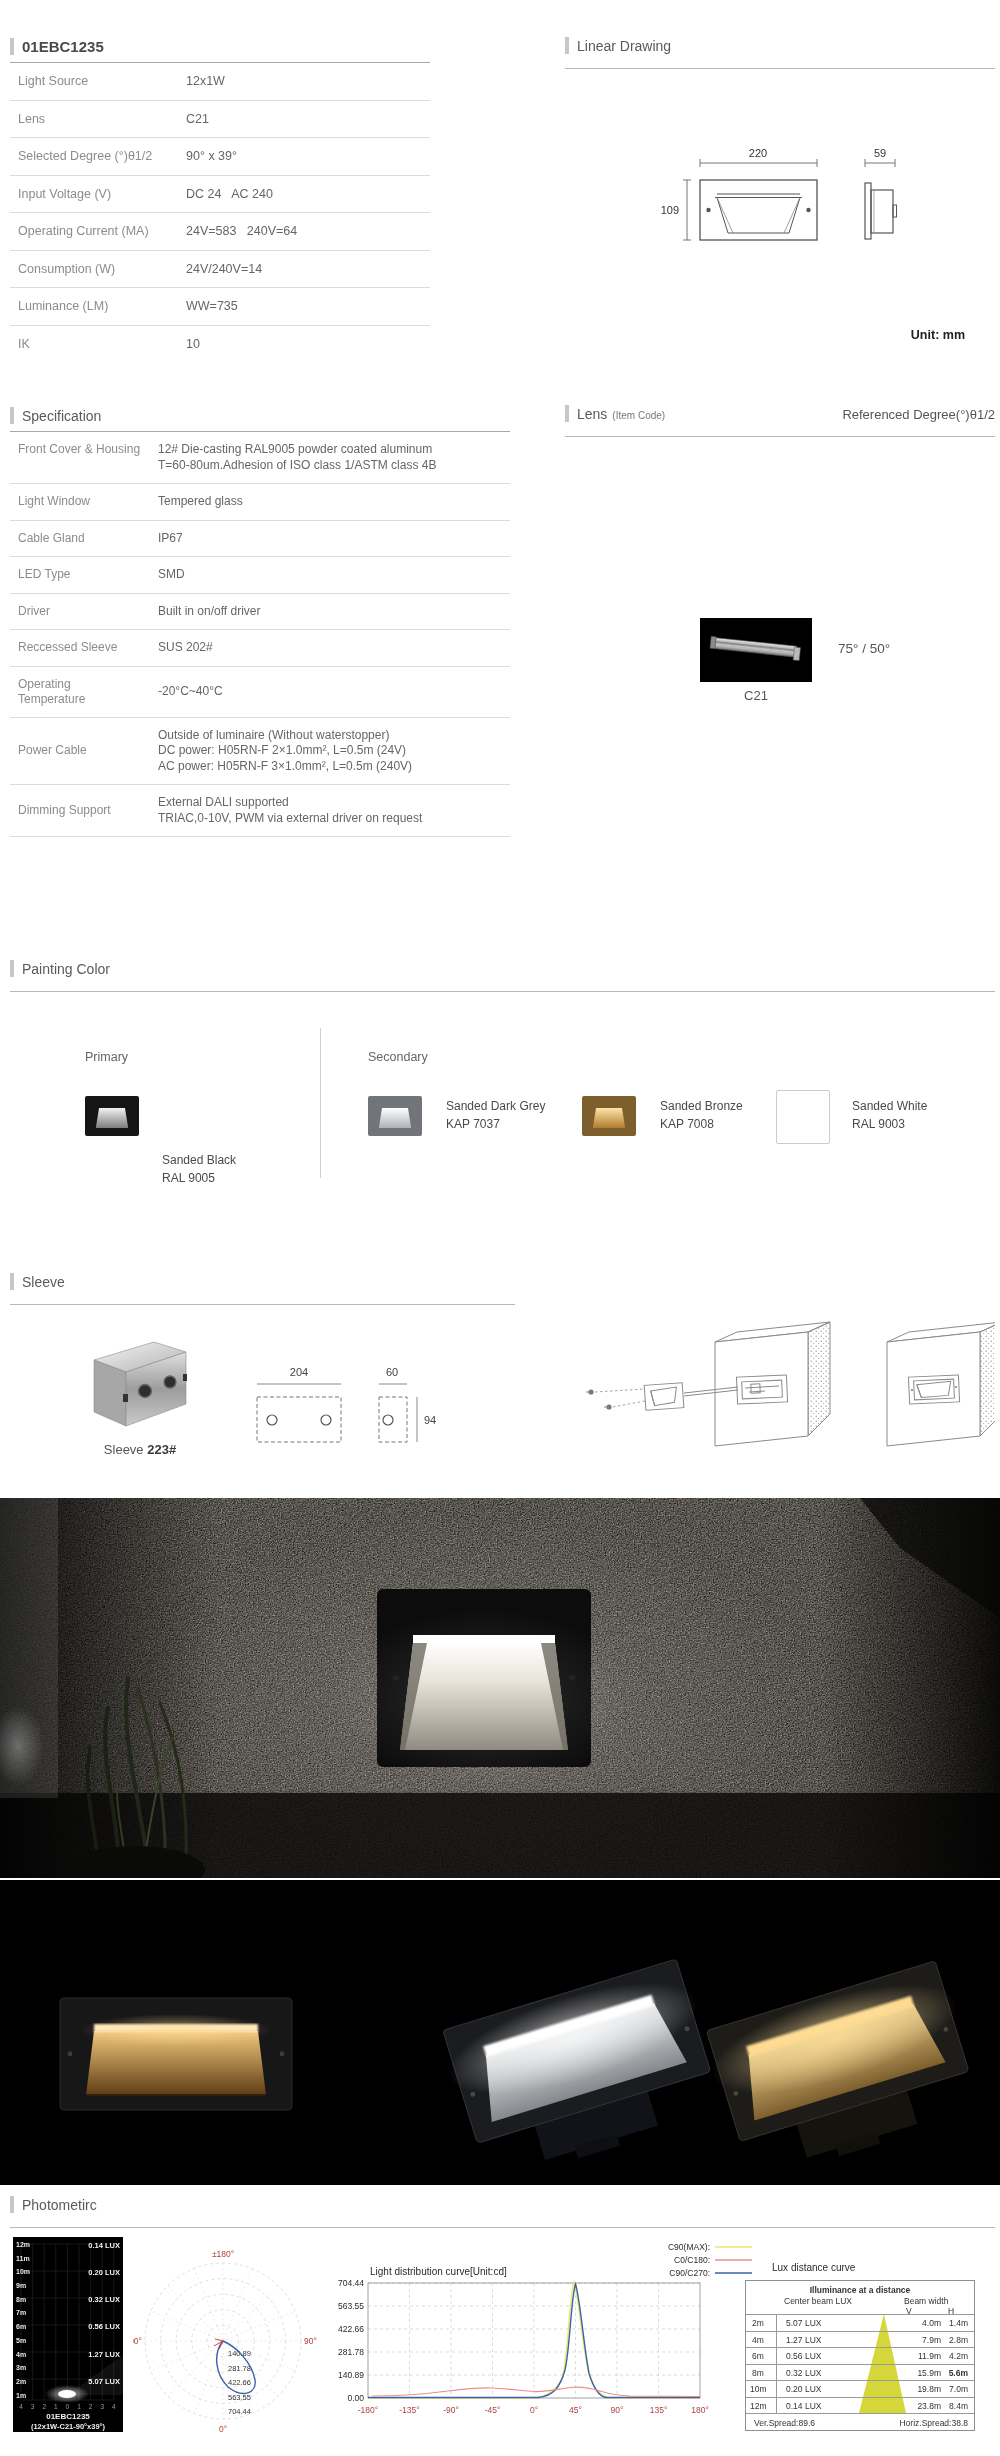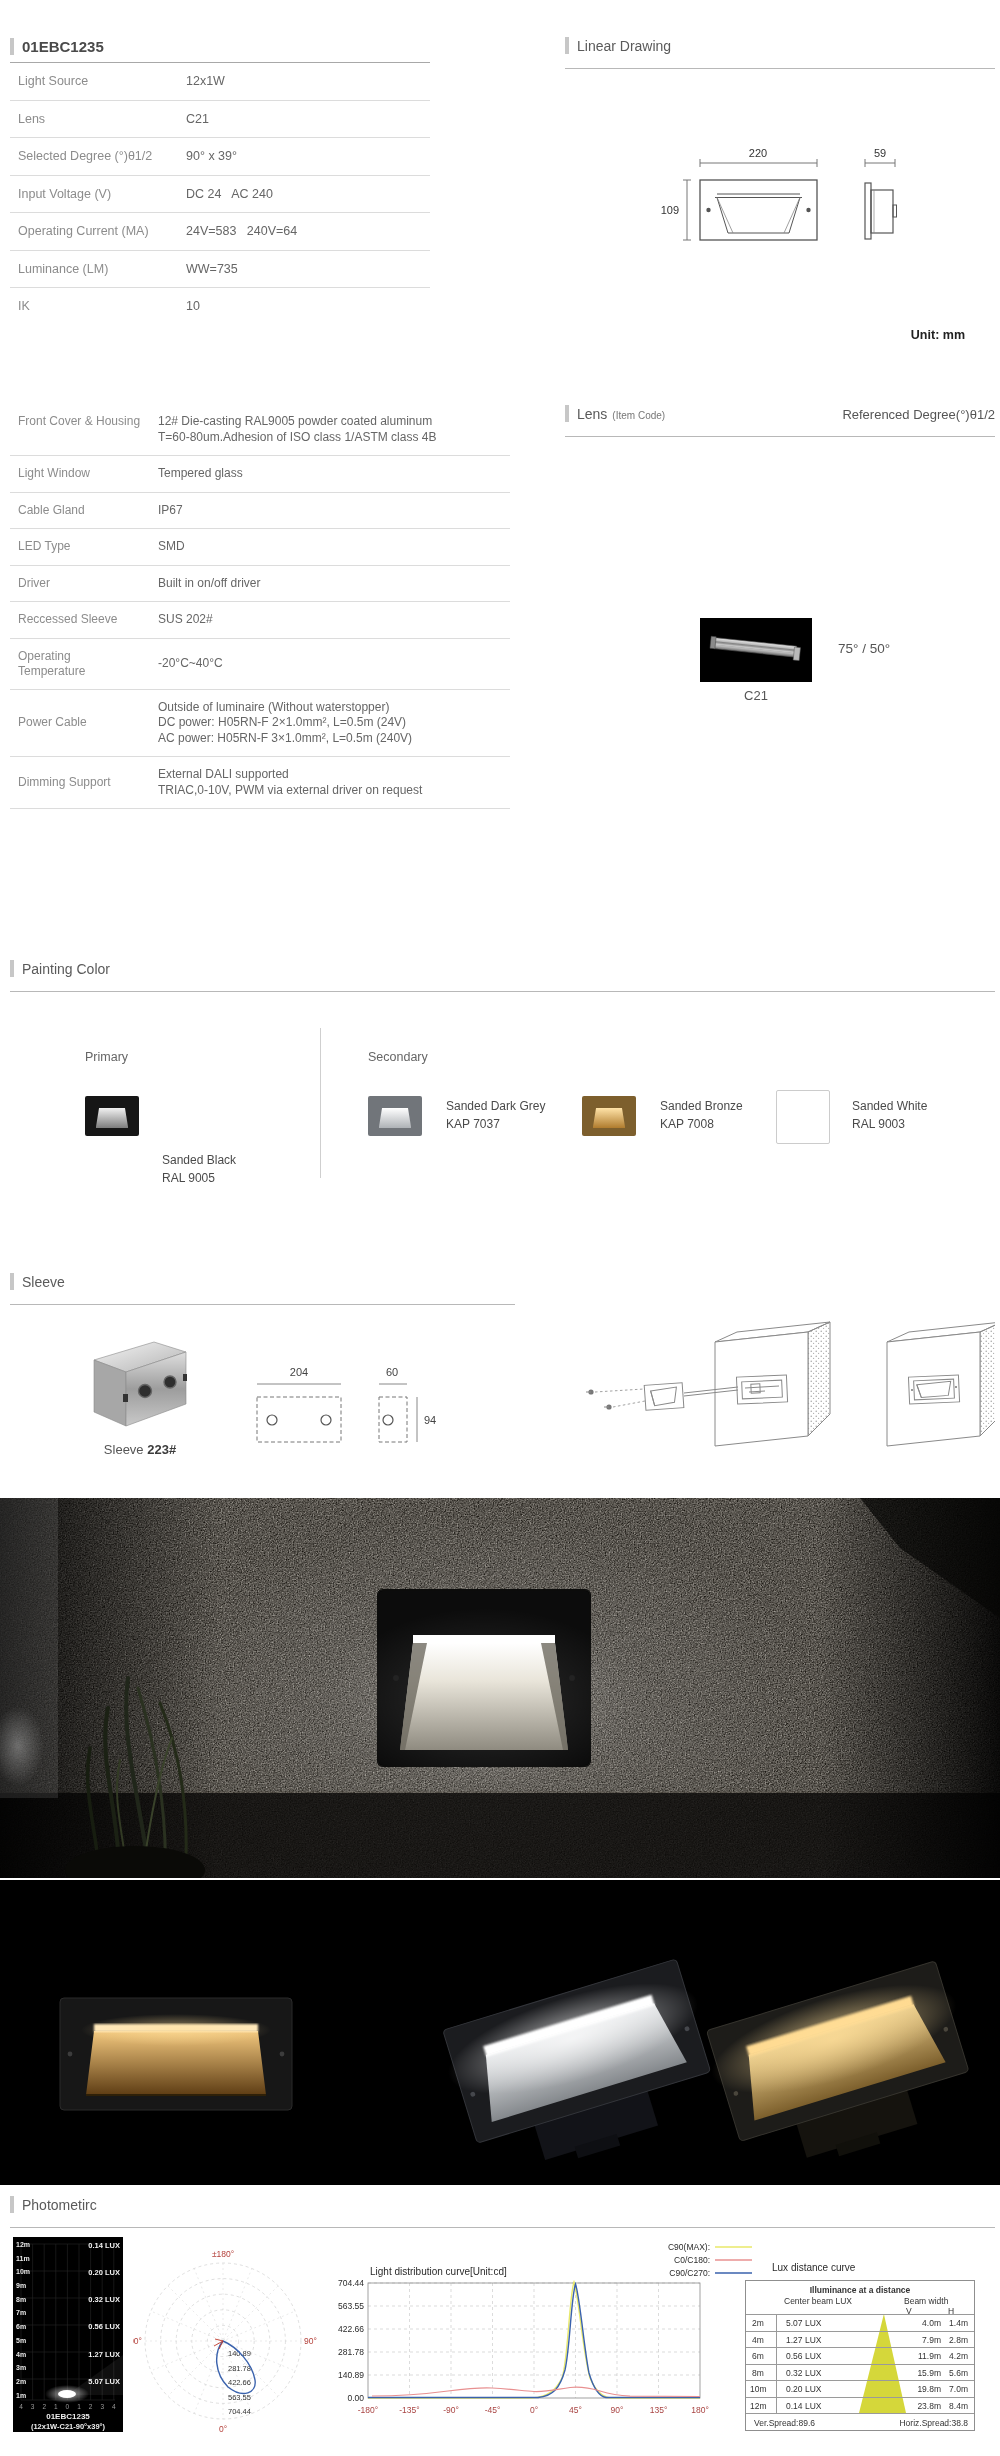--- a/index.html
+++ b/index.html
@@ -64,20 +64,24 @@
       </div>
     <div class="qrow">
         <div class="qlabel">Input Voltage (V)</div>
         <div class="qvalue">DC 24   AC 240</div>
       </div>
     <div class="qrow">
         <div class="qlabel">Operating Current (MA)</div>
         <div class="qvalue">24V=583   240V=64</div>
       </div>
     <div class="qrow">
+        <div class="qlabel">Consumption (W)</div>
+        <div class="qvalue">24V/240V=14</div>
+      </div>
+    <div class="qrow">
         <div class="qlabel">Luminance (LM)</div>
         <div class="qvalue">WW=735</div>
       </div>
     <div class="qrow">
         <div class="qlabel">IK</div>
         <div class="qvalue">10</div>
       </div>
   </div>
 
   <div class="sec-head" style="left:565px;top:37px;width:430px;">
@@ -112,20 +116,24 @@
 
     <rect x="300" y="68" width="6" height="56" fill="none" stroke="#555" stroke-width="1.2"></rect>
     <rect x="306" y="75" width="22" height="43" fill="none" stroke="#555" stroke-width="1.2"></rect>
     <line x1="309" y1="75" x2="309" y2="118" stroke="#888" stroke-width="0.7"></line>
     <rect x="328" y="90" width="3.5" height="12" fill="none" stroke="#555" stroke-width="1"></rect>
 
     <text x="400" y="224" text-anchor="end" font-size="12.5" font-weight="bold" fill="#222">Unit: mm</text>
   </svg>
 
   <div class="stable">
+    <div class="qtitle">
+      <div class="sec-bar"></div>
+      <div class="sec-title">Specification</div>
+    </div>
     <div class="srow">
         <div class="slabel">Front Cover &amp; Housing</div>
         <div class="svalue"><div>12# Die-casting RAL9005 powder coated aluminum</div><div>T=60-80um.Adhesion of ISO class 1/ASTM class 4B</div></div>
       </div>
     <div class="srow">
         <div class="slabel">Light Window</div>
         <div class="svalue"><div>Tempered glass</div></div>
       </div>
     <div class="srow">
         <div class="slabel">Cable Gland</div>
@@ -620,21 +628,21 @@
     <div class="lt" style="left:40px;top:53.5px;">1.27 LUX</div>
     <div class="lt" style="left:165px;top:53.5px;width:30px;text-align:right;">7.9m</div>
     <div class="lt" style="left:198px;top:53.5px;width:24px;text-align:right;">2.8m</div>
     <div class="lt" style="left:6px;top:70px;">6m</div>
     <div class="lt" style="left:40px;top:70px;">0.56 LUX</div>
     <div class="lt" style="left:165px;top:70px;width:30px;text-align:right;">11.9m</div>
     <div class="lt" style="left:198px;top:70px;width:24px;text-align:right;">4.2m</div>
     <div class="lt" style="left:6px;top:86.5px;">8m</div>
     <div class="lt" style="left:40px;top:86.5px;">0.32 LUX</div>
     <div class="lt" style="left:165px;top:86.5px;width:30px;text-align:right;">15.9m</div>
-    <div class="lt" style="left:198px;top:86.5px;width:24px;text-align:right;">5.6m</div>
+    <div class="lt" style="left:198px;top:86.5px;width:24px;text-align:right;font-weight:bold;">5.6m</div>
     <div class="lt" style="left:4px;top:103px;">10m</div>
     <div class="lt" style="left:40px;top:103px;">0.20 LUX</div>
     <div class="lt" style="left:165px;top:103px;width:30px;text-align:right;">19.8m</div>
     <div class="lt" style="left:198px;top:103px;width:24px;text-align:right;">7.0m</div>
     <div class="lt" style="left:4px;top:119.5px;">12m</div>
     <div class="lt" style="left:40px;top:119.5px;">0.14 LUX</div>
     <div class="lt" style="left:165px;top:119.5px;width:30px;text-align:right;">23.8m</div>
     <div class="lt" style="left:198px;top:119.5px;width:24px;text-align:right;">8.4m</div>
 
     <div class="lt" style="left:8px;top:137px;">Ver.Spread:89.6</div>

